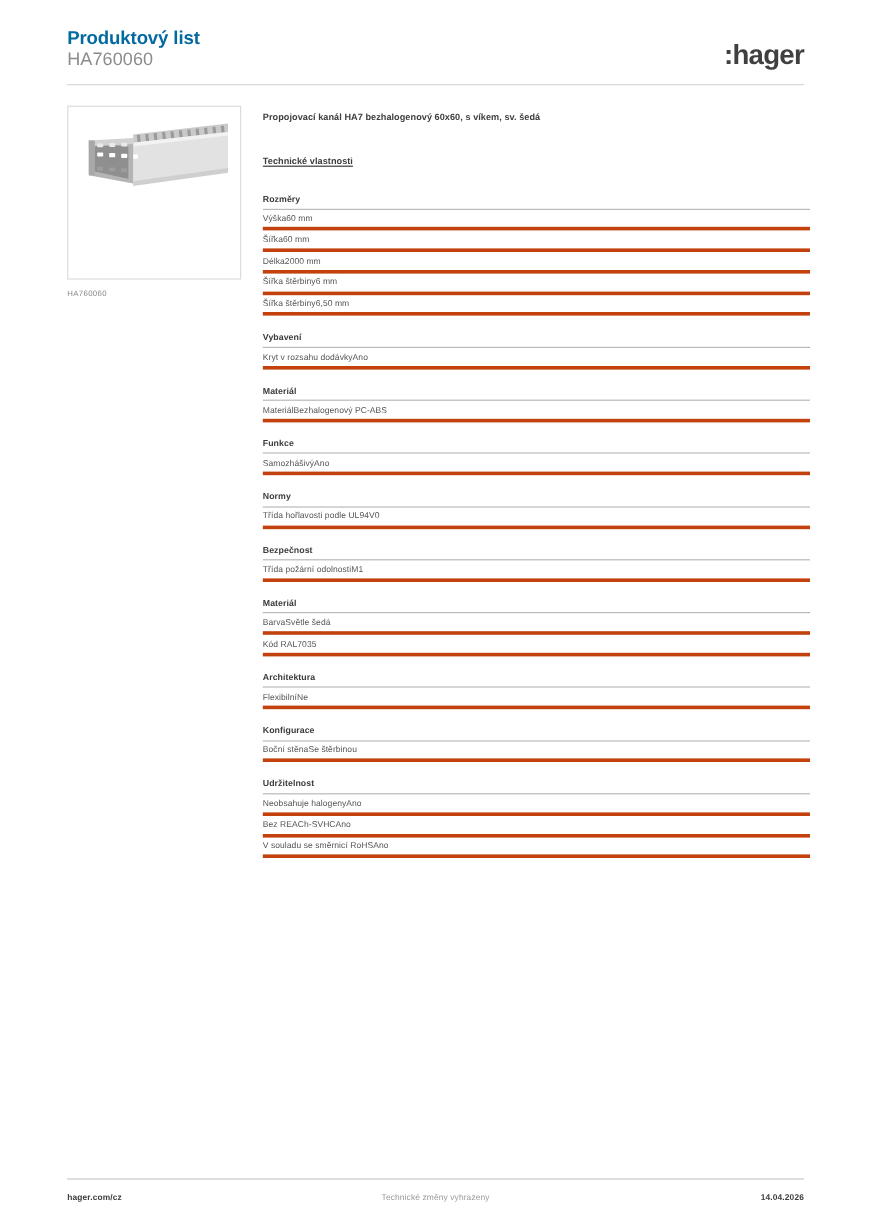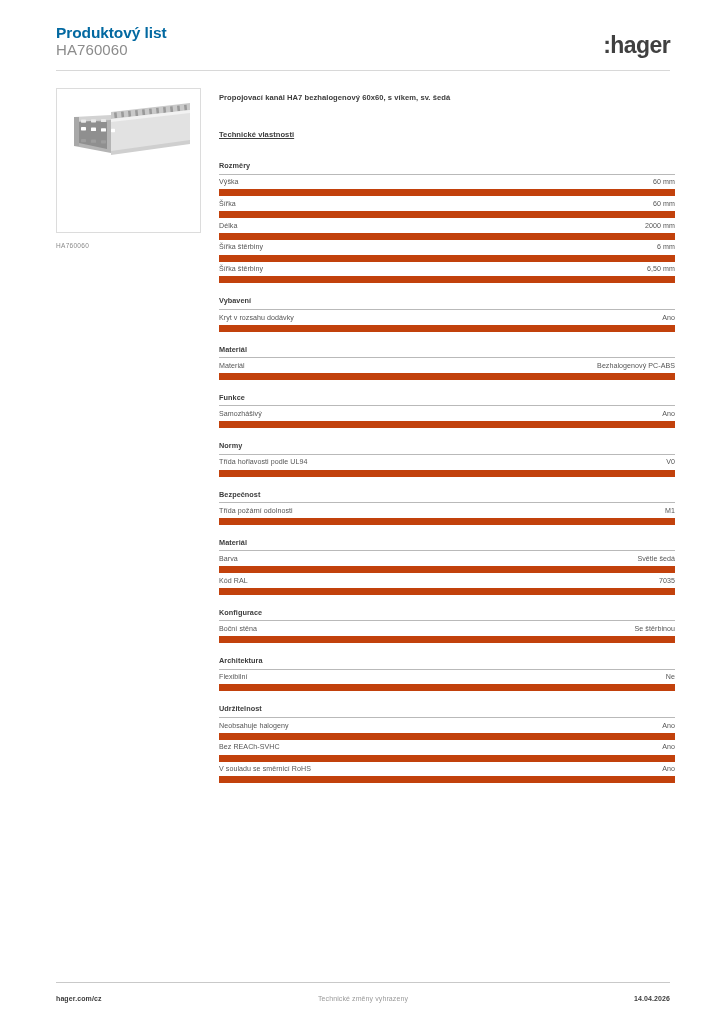--- a/index.html
+++ b/index.html
@@ -123,23 +123,22 @@
   .spec-section-title {
     font-size: 7.3px;
     font-weight: bold;
     color: #3c3c3c;
     letter-spacing: 0.05px;
     padding-bottom: 3.5px;
     border-bottom: 1px solid #b9b9b9;
   }
   .spec-row {
     display: flex;
-    justify-content: space-between;
     align-items: baseline;
-    border-bottom: 7px solid #c2410c;
+    border-bottom: 3px solid #c2410c;
     padding: 3.6px 0 3.2px 0;
     font-size: 7.1px;
     color: #555555;
     letter-spacing: 0.05px;
   }
   .spec-label {
     text-align: left;
     white-space: nowrap;
   }
   .spec-value {
@@ -321,31 +320,31 @@
           <div class="spec-row">
             <div class="spec-label">Barva</div>
             <div class="spec-value">Světle šedá</div>
           </div>
           <div class="spec-row">
             <div class="spec-label">Kód RAL</div>
             <div class="spec-value">7035</div>
           </div>
         </div>
         <div class="spec-section">
+          <div class="spec-section-title">Architektura</div>
+          <div class="spec-row">
+            <div class="spec-label">Flexibilní</div>
+            <div class="spec-value">Ne</div>
+          </div>
+        </div>
+        <div class="spec-section">
           <div class="spec-section-title">Konfigurace</div>
           <div class="spec-row">
             <div class="spec-label">Boční stěna</div>
             <div class="spec-value">Se štěrbinou</div>
-          </div>
-        </div>
-        <div class="spec-section">
-          <div class="spec-section-title">Architektura</div>
-          <div class="spec-row">
-            <div class="spec-label">Flexibilní</div>
-            <div class="spec-value">Ne</div>
           </div>
         </div>
         <div class="spec-section">
           <div class="spec-section-title">Udržitelnost</div>
           <div class="spec-row">
             <div class="spec-label">Neobsahuje halogeny</div>
             <div class="spec-value">Ano</div>
           </div>
           <div class="spec-row">
             <div class="spec-label">Bez REACh-SVHC</div>

